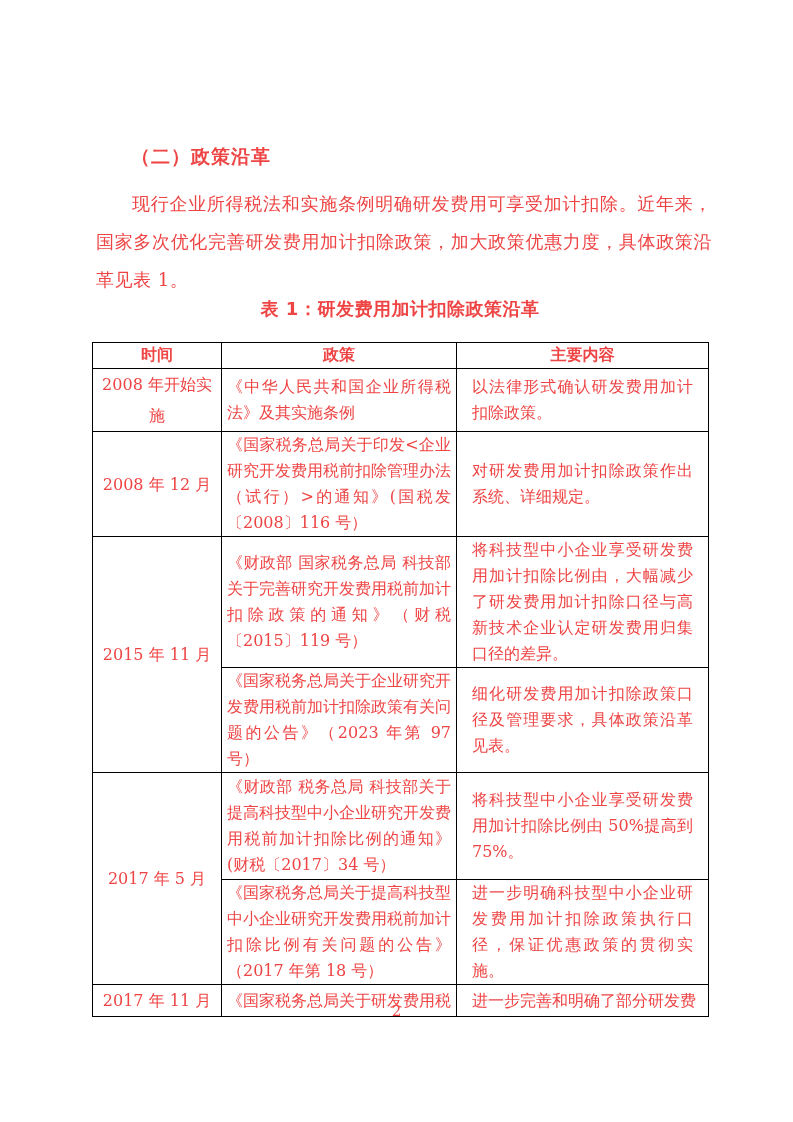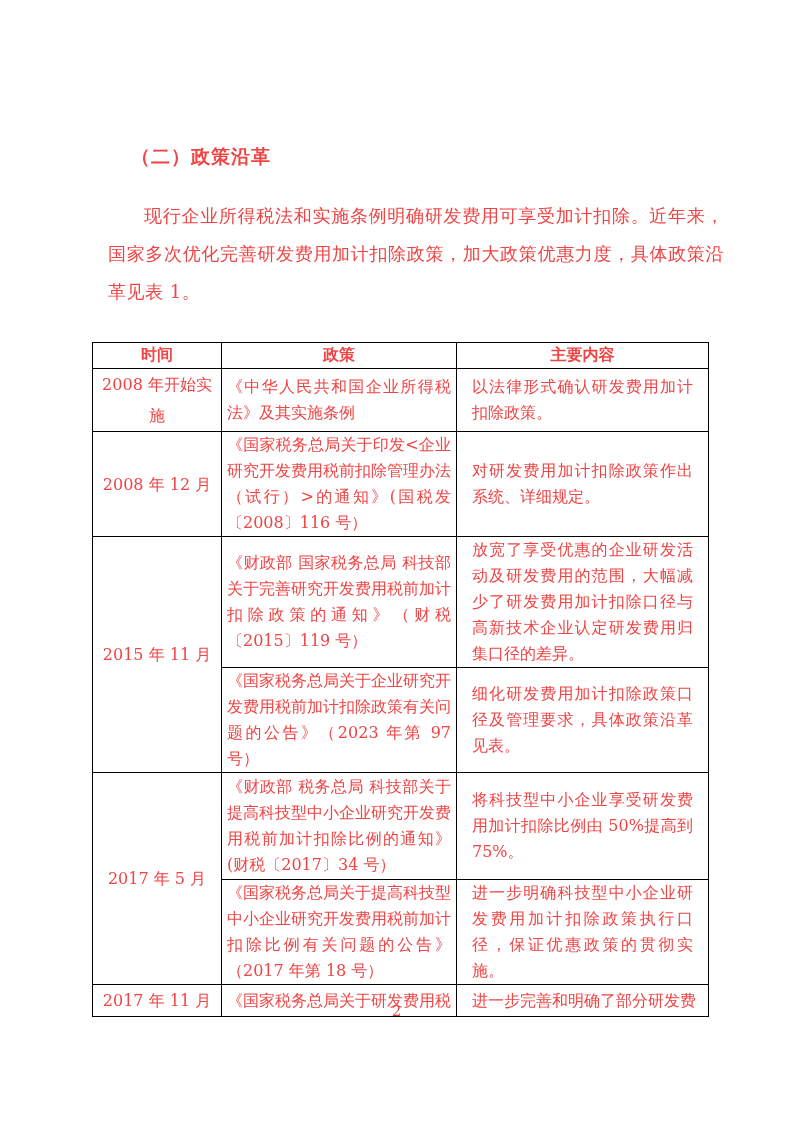--- a/index.html
+++ b/index.html
@@ -6,21 +6,21 @@
   .page {
     position:relative; width:793px; height:1122px; background:#ffffff;
     font-family:"DejaVu Serif","Liberation Serif",serif; color:#ef4444;
     overflow:hidden;
   }
   .heading {
     position:absolute; left:131px; top:144px; margin:0;
     font-size:19px; font-weight:bold; letter-spacing:1px;
   }
   .para {
-    position:absolute; left:92px; top:181px; width:616px; margin:16px;
+    position:absolute; left:92px; top:181px; width:616px; margin:4px;
     font-size:18px; line-height:38px; text-align:justify; text-indent:2em;
     letter-spacing:0.5px;
   }
   .table-title {
     position:absolute; left:92px; top:297px; width:616px;
     text-align:center; font-family:"DejaVu Sans","Liberation Sans",sans-serif;
     font-weight:bold; font-size:18px; letter-spacing:0.5px;
   }
   table.policy-table {
     position:absolute; left:92px; top:342px; width:616px;
@@ -44,20 +44,21 @@
 </style>
 </head>
 <body>
 
 <div class="page">
 
   <h2 class="heading">（二）政策沿革</h2>
 
   <p class="para">现行企业所得税法和实施条例明确研发费用可享受加计扣除。近年来，国家多次优化完善研发费用加计扣除政策，加大政策优惠力度，具体政策沿革见表 1。</p>
 
+  <div class="table-title">表 1：研发费用加计扣除政策沿革</div>
 
   <table class="policy-table">
     <colgroup>
       <col style="width:129px">
       <col style="width:235px">
       <col style="width:252px">
     </colgroup>
     <tbody>
       <tr style="height:23px">
         <th>时间</th>
@@ -70,21 +71,21 @@
         <td class="content">以法律形式确认研发费用加计扣除政策。</td>
       </tr>
       <tr style="height:103px">
         <td class="time">2008 年 12 月</td>
         <td class="policy">《国家税务总局关于印发&lt;企业研究开发费用税前扣除管理办法（试行）&gt;的通知》(国税发〔2008〕116 号）</td>
         <td class="content">对研发费用加计扣除政策作出系统、详细规定。</td>
       </tr>
       <tr style="height:129px">
         <td class="time" rowspan="2">2015 年 11 月</td>
         <td class="policy">《财政部 国家税务总局 科技部关于完善研究开发费用税前加计扣除政策的通知》（财税〔2015〕119 号）</td>
-        <td class="content">放宽了享受优惠的企业研发活动及研发费用的范围，大幅减少了研发费用加计扣除口径与高新技术企业认定研发费用归集口径的差异。</td>
+        <td class="content">将科技型中小企业享受研发费用加计扣除比例由，大幅减少了研发费用加计扣除口径与高新技术企业认定研发费用归集口径的差异。</td>
       </tr>
       <tr style="height:82px">
         <td class="policy">《国家税务总局关于企业研究开发费用税前加计扣除政策有关问题的公告》（2023 年第 97 号）</td>
         <td class="content">细化研发费用加计扣除政策口径及管理要求，具体政策沿革见表。</td>
       </tr>
       <tr style="height:107px">
         <td class="time" rowspan="2">2017 年 5 月</td>
         <td class="policy">《财政部 税务总局 科技部关于提高科技型中小企业研究开发费用税前加计扣除比例的通知》(财税〔2017〕34 号）</td>
         <td class="content">将科技型中小企业享受研发费用加计扣除比例由 50%提高到 75%。</td>
       </tr>

